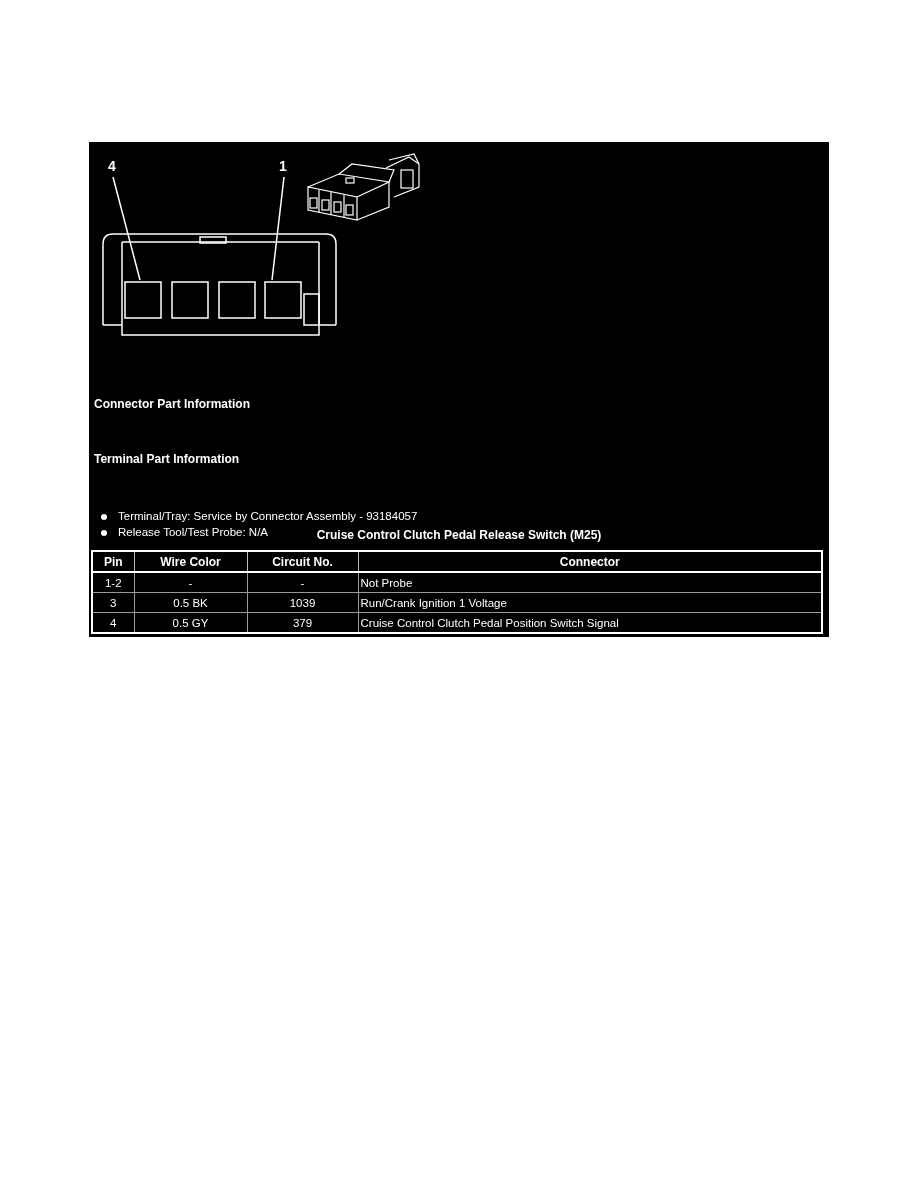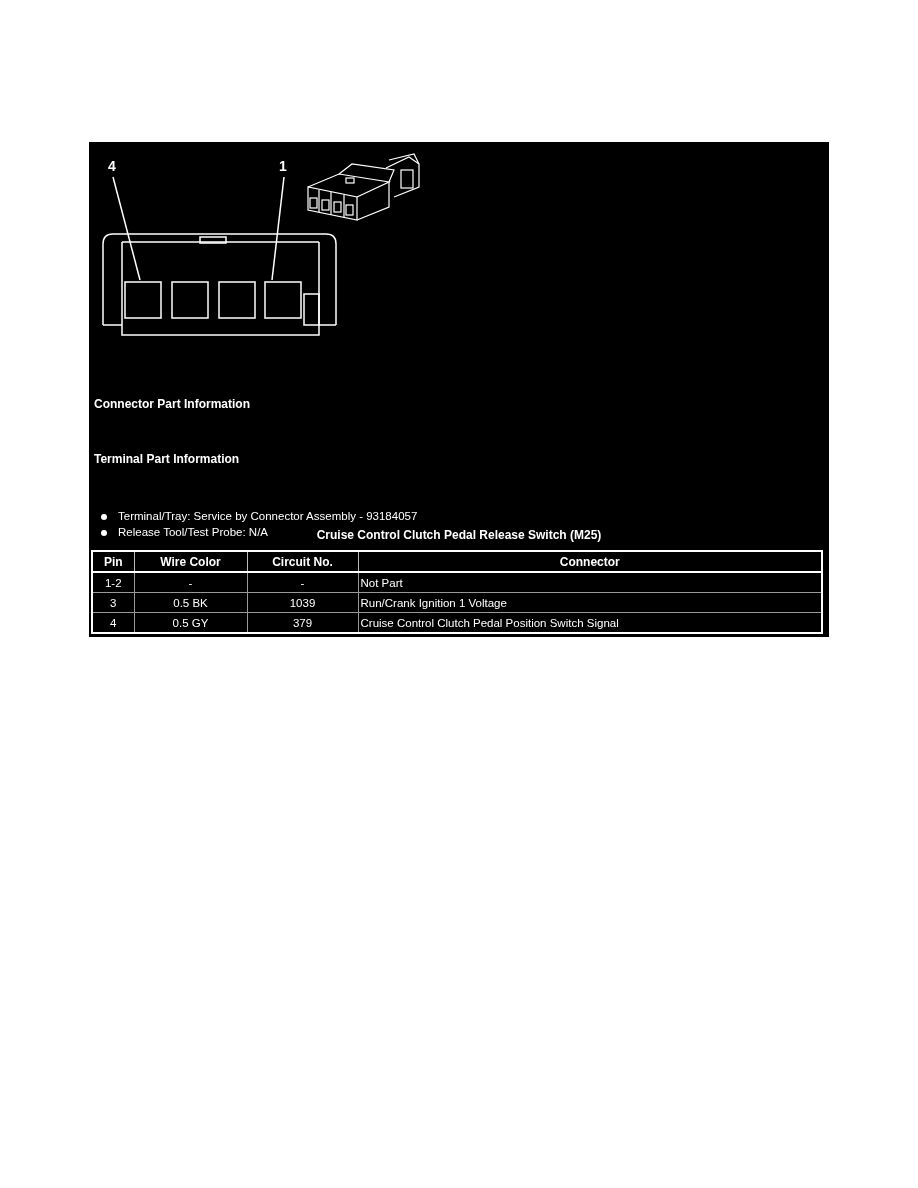--- a/index.html
+++ b/index.html
@@ -193,21 +193,21 @@
         <th>Wire Color</th>
         <th>Circuit No.</th>
         <th>Connector</th>
       </tr>
     </thead>
     <tbody>
       <tr>
         <td>1-2</td>
         <td>-</td>
         <td>-</td>
-        <td class="func">Not Part</td>
+        <td class="func">Not Probe</td>
       </tr>
       <tr>
         <td>3</td>
         <td>0.5 BK</td>
         <td>1039</td>
         <td class="func">Run/Crank Ignition 1 Voltage</td>
       </tr>
       <tr>
         <td>4</td>
         <td>0.5 GY</td>

